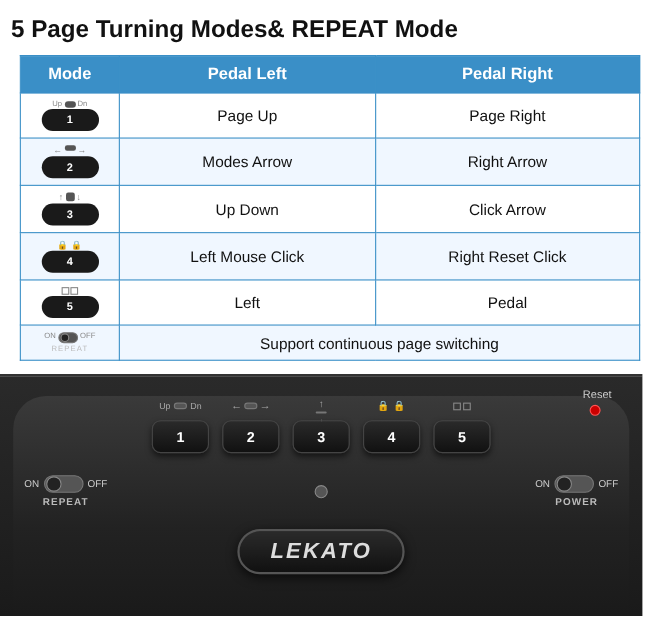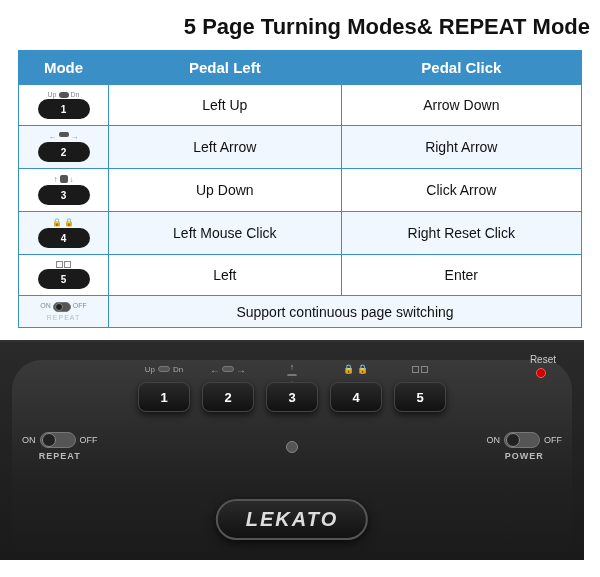--- a/index.html
+++ b/index.html
@@ -11,21 +11,21 @@
       font-size: 14px;
       overflow: hidden;
     }
 
     .page-wrapper {
       width: 600px;
     }
 
     
     .title-section {
-      text-align: right;
+      text-align: left;
       padding: 14px 10px 10px;
       font-size: 22px;
       font-weight: bold;
       color: #111;
     }
 
     
     .table-wrapper {
       padding: 0 18px 12px;
     }
@@ -183,21 +183,21 @@
       width: 12px;
       height: 12px;
       background: #555;
       border-radius: 50%;
       border: 1px solid #888;
     }
 
     
     .lekato-logo {
       position: absolute;
-      bottom: 20px;
+      bottom: 38px;
       left: 50%;
       transform: translateX(-50%);
       background: linear-gradient(180deg, #2a2a2a, #111);
       border: 2.5px solid #555;
       border-radius: 28px;
       padding: 7px 28px;
       color: #ddd;
       font-size: 20px;
       font-weight: bold;
       font-style: italic;
@@ -229,56 +229,56 @@
 <div class="page-wrapper">
 
   <div class="title-section">5 Page Turning Modes&amp; REPEAT Mode</div>
 
   <div class="table-wrapper">
     <table>
       <thead>
         <tr>
           <th>Mode</th>
           <th>Pedal Left</th>
-          <th>Pedal Click</th>
+          <th>Pedal Right</th>
         </tr>
       </thead>
       <tbody>
 
         <tr>
           <td class="mode-col">
             <div style="display:flex;flex-direction:column;align-items:center;gap:1px;">
               <div style="display:flex;gap:2px;font-size:7px;color:#888;">
                 <span>Up</span>
                   <span style="display:inline-block;width:10px;height:6px;border-radius:3px;background:#555;margin-top:1px;"></span>
                   <span>Dn</span>
               </div>
               <div style="background:#1a1a1a;border-radius:10px;width:52px;height:20px;display:flex;align-items:center;justify-content:center;">
                 <span style="color:#fff;font-size:10px;font-weight:bold;">1</span>
               </div>
             </div>
           </td>
-          <td>Left Up</td>
-          <td>Arrow Down</td>
+          <td>Page Up</td>
+          <td>Page Right</td>
         </tr>
 
         <tr>
           <td class="mode-col">
             <div style="display:flex;flex-direction:column;align-items:center;">
               <div style="display:flex;gap:2px;font-size:8px;color:#888;margin-bottom:1px;">
                 <span>←</span>
                   <span style="display:inline-block;width:10px;height:5px;border-radius:2px;background:#555;"></span>
                   <span>→</span>
               </div>
               <div style="background:#1a1a1a;border-radius:10px;width:52px;height:20px;display:flex;align-items:center;justify-content:center;">
                 <span style="color:#fff;font-size:10px;font-weight:bold;">2</span>
               </div>
             </div>
           </td>
-          <td>Left Arrow</td>
+          <td>Modes Arrow</td>
           <td>Right Arrow</td>
         </tr>
 
         <tr>
           <td class="mode-col">
             <div style="display:flex;flex-direction:column;align-items:center;">
               <div style="display:flex;gap:2px;font-size:8px;color:#888;margin-bottom:1px;">
                 <span>↑</span>
                   <span style="display:inline-block;width:8px;height:8px;border-radius:2px;background:#555;"></span>
                   <span>↓</span>
@@ -314,21 +314,21 @@
               <div style="display:flex;gap:1px;font-size:8px;color:#888;margin-bottom:1px;">
                 <span style="display:inline-block;width:7px;height:7px;border:1px solid #888;"></span>
                 <span style="display:inline-block;width:7px;height:7px;border:1px solid #888;"></span>
               </div>
               <div style="background:#1a1a1a;border-radius:10px;width:52px;height:20px;display:flex;align-items:center;justify-content:center;">
                 <span style="color:#fff;font-size:10px;font-weight:bold;">5</span>
               </div>
             </div>
           </td>
           <td>Left</td>
-          <td>Enter</td>
+          <td>Pedal</td>
         </tr>
 
         <tr>
           <td class="mode-col">
             <div style="display:flex;flex-direction:column;align-items:center;gap:2px;">
               <div style="display:flex;gap:2px;font-size:7px;color:#888;">
                 <span>ON</span>
                 <div style="width:18px;height:10px;background:#555;border-radius:5px;border:1px solid #777;display:flex;align-items:center;padding:1px;">
                   <div style="width:8px;height:8px;background:#222;border-radius:50%;border:1px solid #888;"></div>
                 </div>

